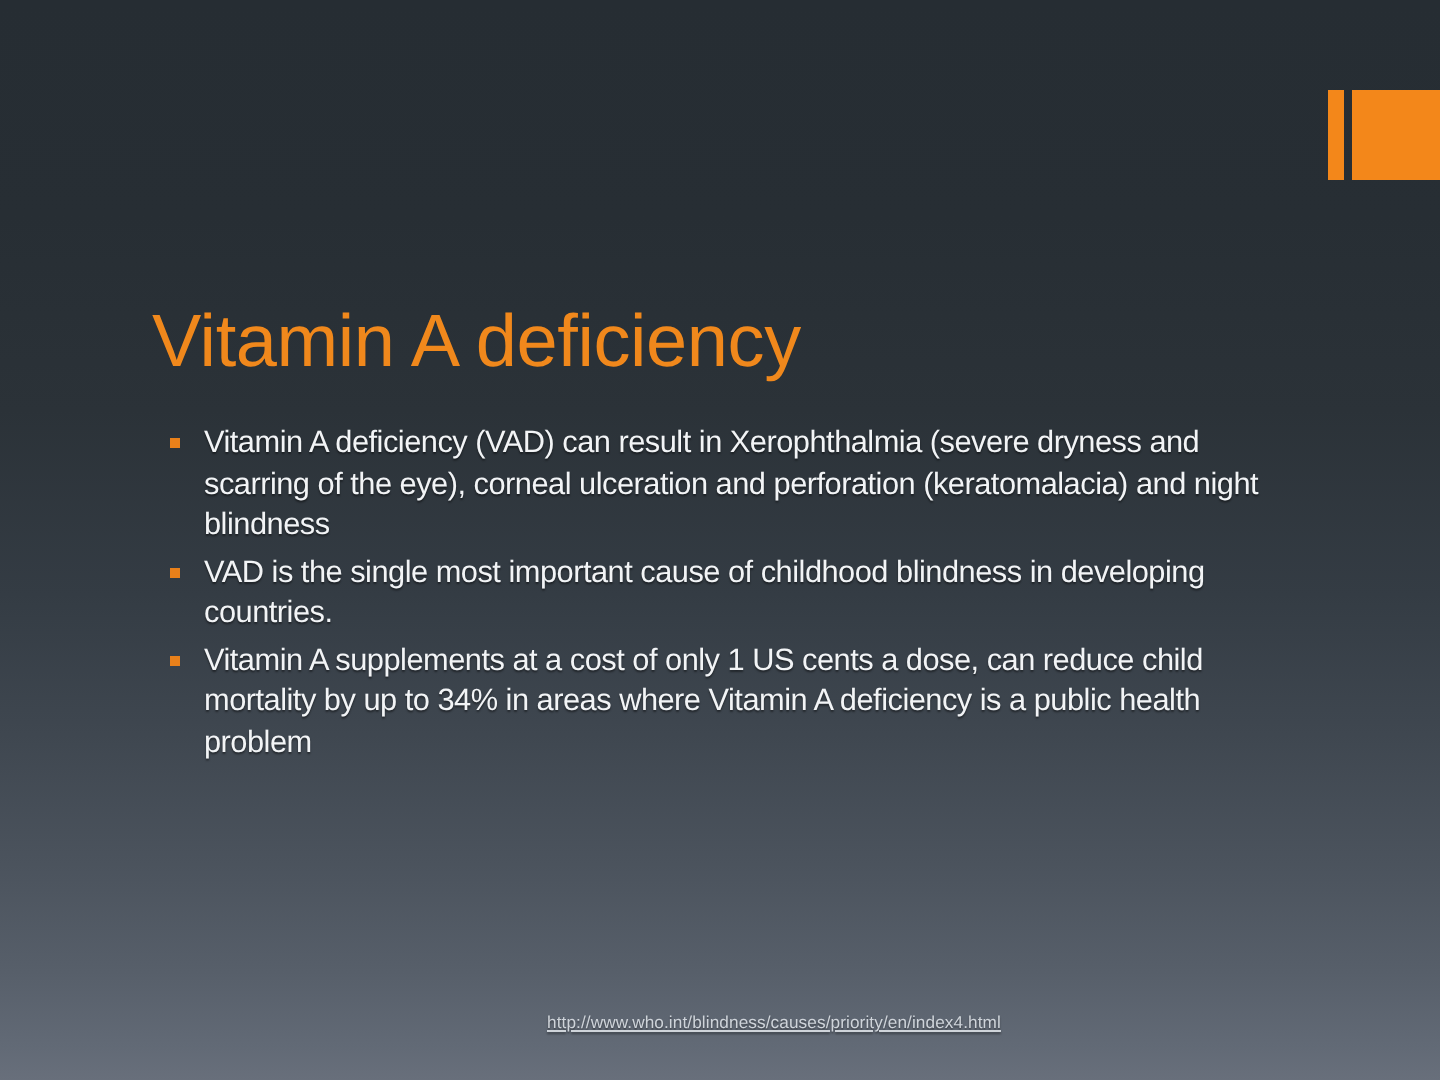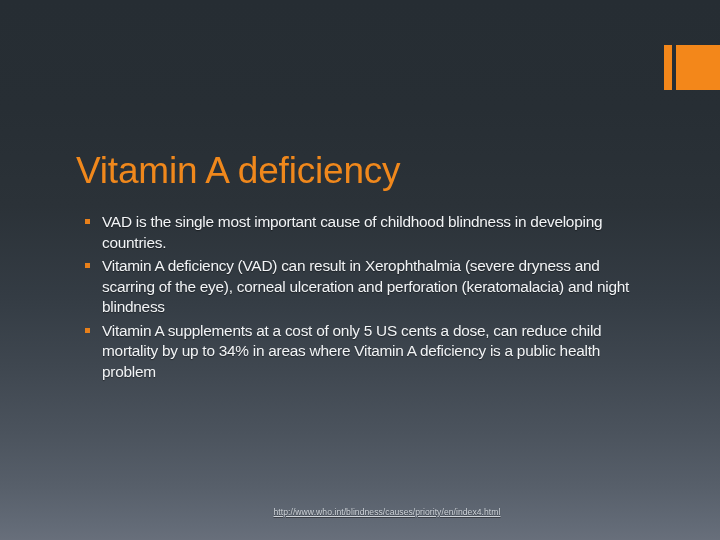--- a/index.html
+++ b/index.html
@@ -132,29 +132,29 @@
     <div class="deco-bar"></div>
     <div class="deco-gap"></div>
     <div class="deco-block"></div>
   </div>
 
   <div class="title">Vitamin A deficiency</div>
 
   <div class="body">
     <div class="bullet">
       <span class="marker"></span>
+      <span class="txt">Vitamin A deficiency (VAD) can result in Xerophthalmia (severe dryness and scarring of the eye), corneal ulceration and perforation (keratomalacia) and night blindness</span>
+    </div>
+    <div class="bullet">
+      <span class="marker"></span>
       <span class="txt">VAD is the single most important cause of childhood blindness in developing countries.</span>
     </div>
     <div class="bullet">
       <span class="marker"></span>
-      <span class="txt">Vitamin A deficiency (VAD) can result in Xerophthalmia (severe dryness and scarring of the eye), corneal ulceration and perforation (keratomalacia) and night blindness</span>
-    </div>
-    <div class="bullet">
-      <span class="marker"></span>
-      <span class="txt">Vitamin A supplements at a cost of only 5 US cents a dose, can reduce child mortality by up to 34% in areas where Vitamin A deficiency is a public health problem</span>
+      <span class="txt">Vitamin A supplements at a cost of only 1 US cents a dose, can reduce child mortality by up to 34% in areas where Vitamin A deficiency is a public health problem</span>
     </div>
   </div>
 
   <div class="footer-link">
     <a href="#">http://www.who.int/blindness/causes/priority/en/index4.html</a>
   </div>
 
 </div>
 
 </body></html>

